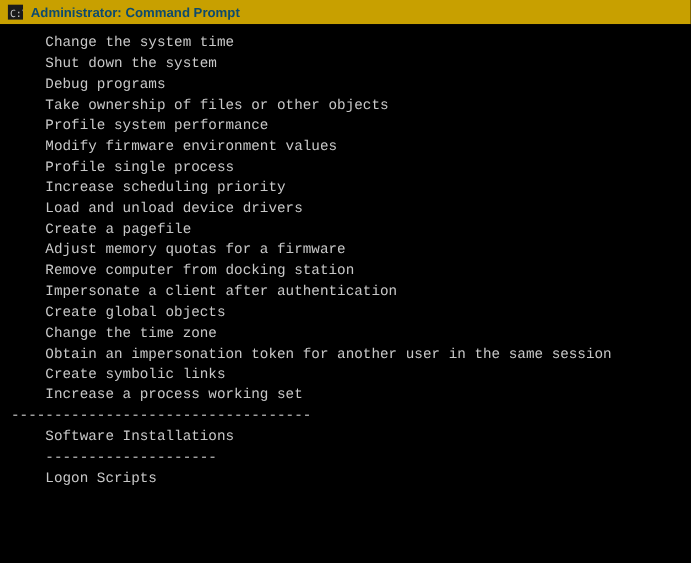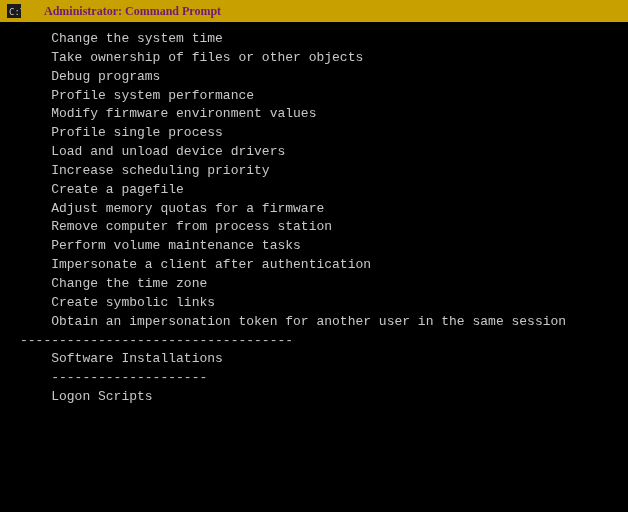--- a/index.html
+++ b/index.html
@@ -24,30 +24,29 @@
       gap: 6px;
     }
     .title-bar-icon {
       width: 16px;
       height: 16px;
       display: flex;
       align-items: center;
       justify-content: center;
     }
     .title-bar-text {
-      color: #701a75;
-      font-family: Liberation Serif, serif;
+      color: #0c4a6e;
+      font-family: Liberation Sans, sans-serif;
       font-size: 12px;
       font-weight: bold;
-      margin-left: 16px;
     }
     .console-body {
       background: #000000;
       color: #c8c8c8;
-      padding: 8px 20px;
+      padding: 8px 10px;
       height: calc(512px - 22px);
       overflow: hidden;
     }
     .console-line {
       line-height: 1.45;
       white-space: pre;
     }
   </style>
 </head>
 <body>
@@ -57,35 +56,37 @@
     <svg width="14" height="14" viewBox="0 0 14 14">
       <rect width="14" height="14" fill="#1a1a1a"></rect>
       <text x="2" y="11" font-size="9" fill="#c8c8c8" font-family="monospace">C:\</text>
     </svg>
   </div>
   <span class="title-bar-text">Administrator: Command Prompt</span>
 </div>
 
 <div class="console-body" id="console-output">
 <div class="console-line">    Change the system time</div>
+    <div class="console-line">    Shut down the system</div>
+    <div class="console-line">    Debug programs</div>
     <div class="console-line">    Take ownership of files or other objects</div>
-    <div class="console-line">    Debug programs</div>
     <div class="console-line">    Profile system performance</div>
     <div class="console-line">    Modify firmware environment values</div>
     <div class="console-line">    Profile single process</div>
+    <div class="console-line">    Increase scheduling priority</div>
     <div class="console-line">    Load and unload device drivers</div>
-    <div class="console-line">    Increase scheduling priority</div>
     <div class="console-line">    Create a pagefile</div>
     <div class="console-line">    Adjust memory quotas for a firmware</div>
-    <div class="console-line">    Remove computer from process station</div>
-    <div class="console-line">    Perform volume maintenance tasks</div>
+    <div class="console-line">    Remove computer from docking station</div>
     <div class="console-line">    Impersonate a client after authentication</div>
+    <div class="console-line">    Create global objects</div>
     <div class="console-line">    Change the time zone</div>
+    <div class="console-line">    Obtain an impersonation token for another user in the same session</div>
     <div class="console-line">    Create symbolic links</div>
-    <div class="console-line">    Obtain an impersonation token for another user in the same session</div>
+    <div class="console-line">    Increase a process working set</div>
     <div class="console-line"></div>
     <div class="console-line">-----------------------------------</div>
     <div class="console-line"></div>
     <div class="console-line">    Software Installations</div>
     <div class="console-line">    --------------------</div>
     <div class="console-line"></div>
     <div class="console-line">    Logon Scripts</div>
   </div>
 
 </body></html>

